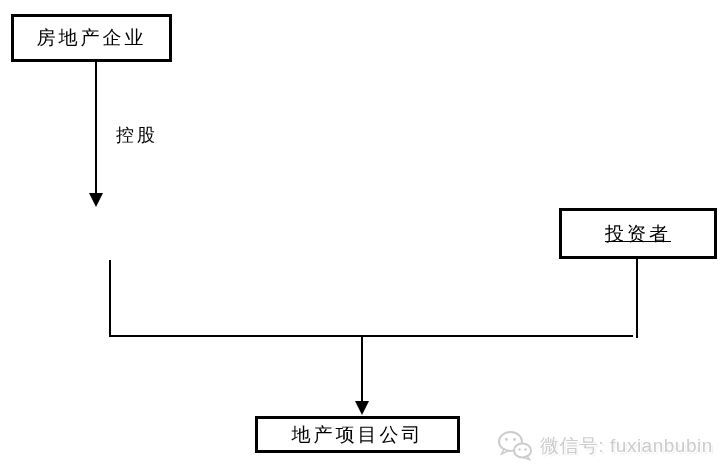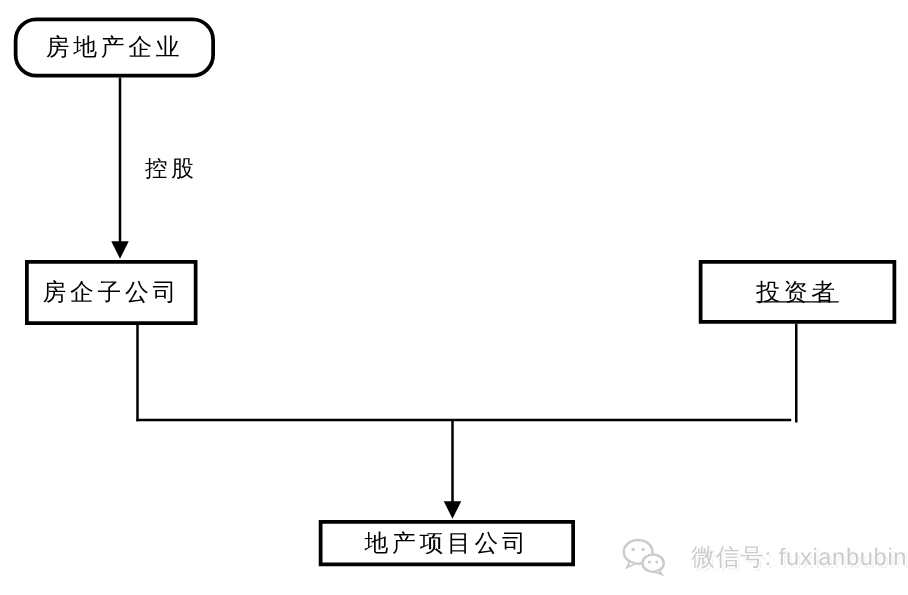--- a/index.html
+++ b/index.html
@@ -22,21 +22,21 @@
     border: 3px solid #000000;
     background: #ffffff;
     display: flex;
     align-items: center;
     justify-content: center;
     font-size: 19px;
     letter-spacing: 3px;
     color: #000000;
     white-space: nowrap;
   }
-  .box-parent     { left: 11px;  top: 14px;  width: 161px; height: 48px; border-radius: 18px; }
+  .box-parent     { left: 11px;  top: 14px;  width: 161px; height: 48px; }
   .box-subsidiary { left: 20px;  top: 208px; width: 138px; height: 52px; }
   .box-investor   { left: 559px; top: 208px; width: 158px; height: 51px; text-decoration: underline; }
   .box-project    { left: 255px; top: 416px; width: 205px; height: 37px; }
 
   .line {
     position: absolute;
     background: #000000;
   }
   .vline-parent-sub   { left: 95px;  top: 62px;  width: 2px; height: 133px; }
   .vline-sub-down     { left: 109px; top: 260px; width: 2px; height: 77px; }
@@ -64,21 +64,21 @@
   }
   .label-holding  { left: 116px; top: 123px; }
   .label-capital  { left: 537px; top: 303px; }
 
   .watermark {
     position: absolute;
     left: 496px;
     top: 429px;
     display: flex;
     align-items: center;
-    gap: 20px;
+    gap: 7px;
   }
   .watermark-text {
     font-family: "Liberation Sans", "DejaVu Sans", sans-serif;
     font-size: 19px;
     color: #cccccc;
     text-shadow: 1px 1px 0 #ffffff, 2px 2px 0 #f2f2f2;
     white-space: nowrap;
     letter-spacing: 0.5px;
   }
   .wechat-icon-svg {
@@ -87,23 +87,20 @@
 </style>
 </head>
 <body>
 
 <div class="canvas">
 
   <div class="node-box box-parent">
     <span>房地产企业</span>
   </div>
 
-  <div class="node-box box-subsidiary">
-    <span>房企子公司</span>
-  </div>
 
   <div class="node-box box-investor">
     <span>投资者</span>
   </div>
 
   <div class="node-box box-project">
     <span>地产项目公司</span>
   </div>
 
   <div class="line vline-parent-sub"></div>

